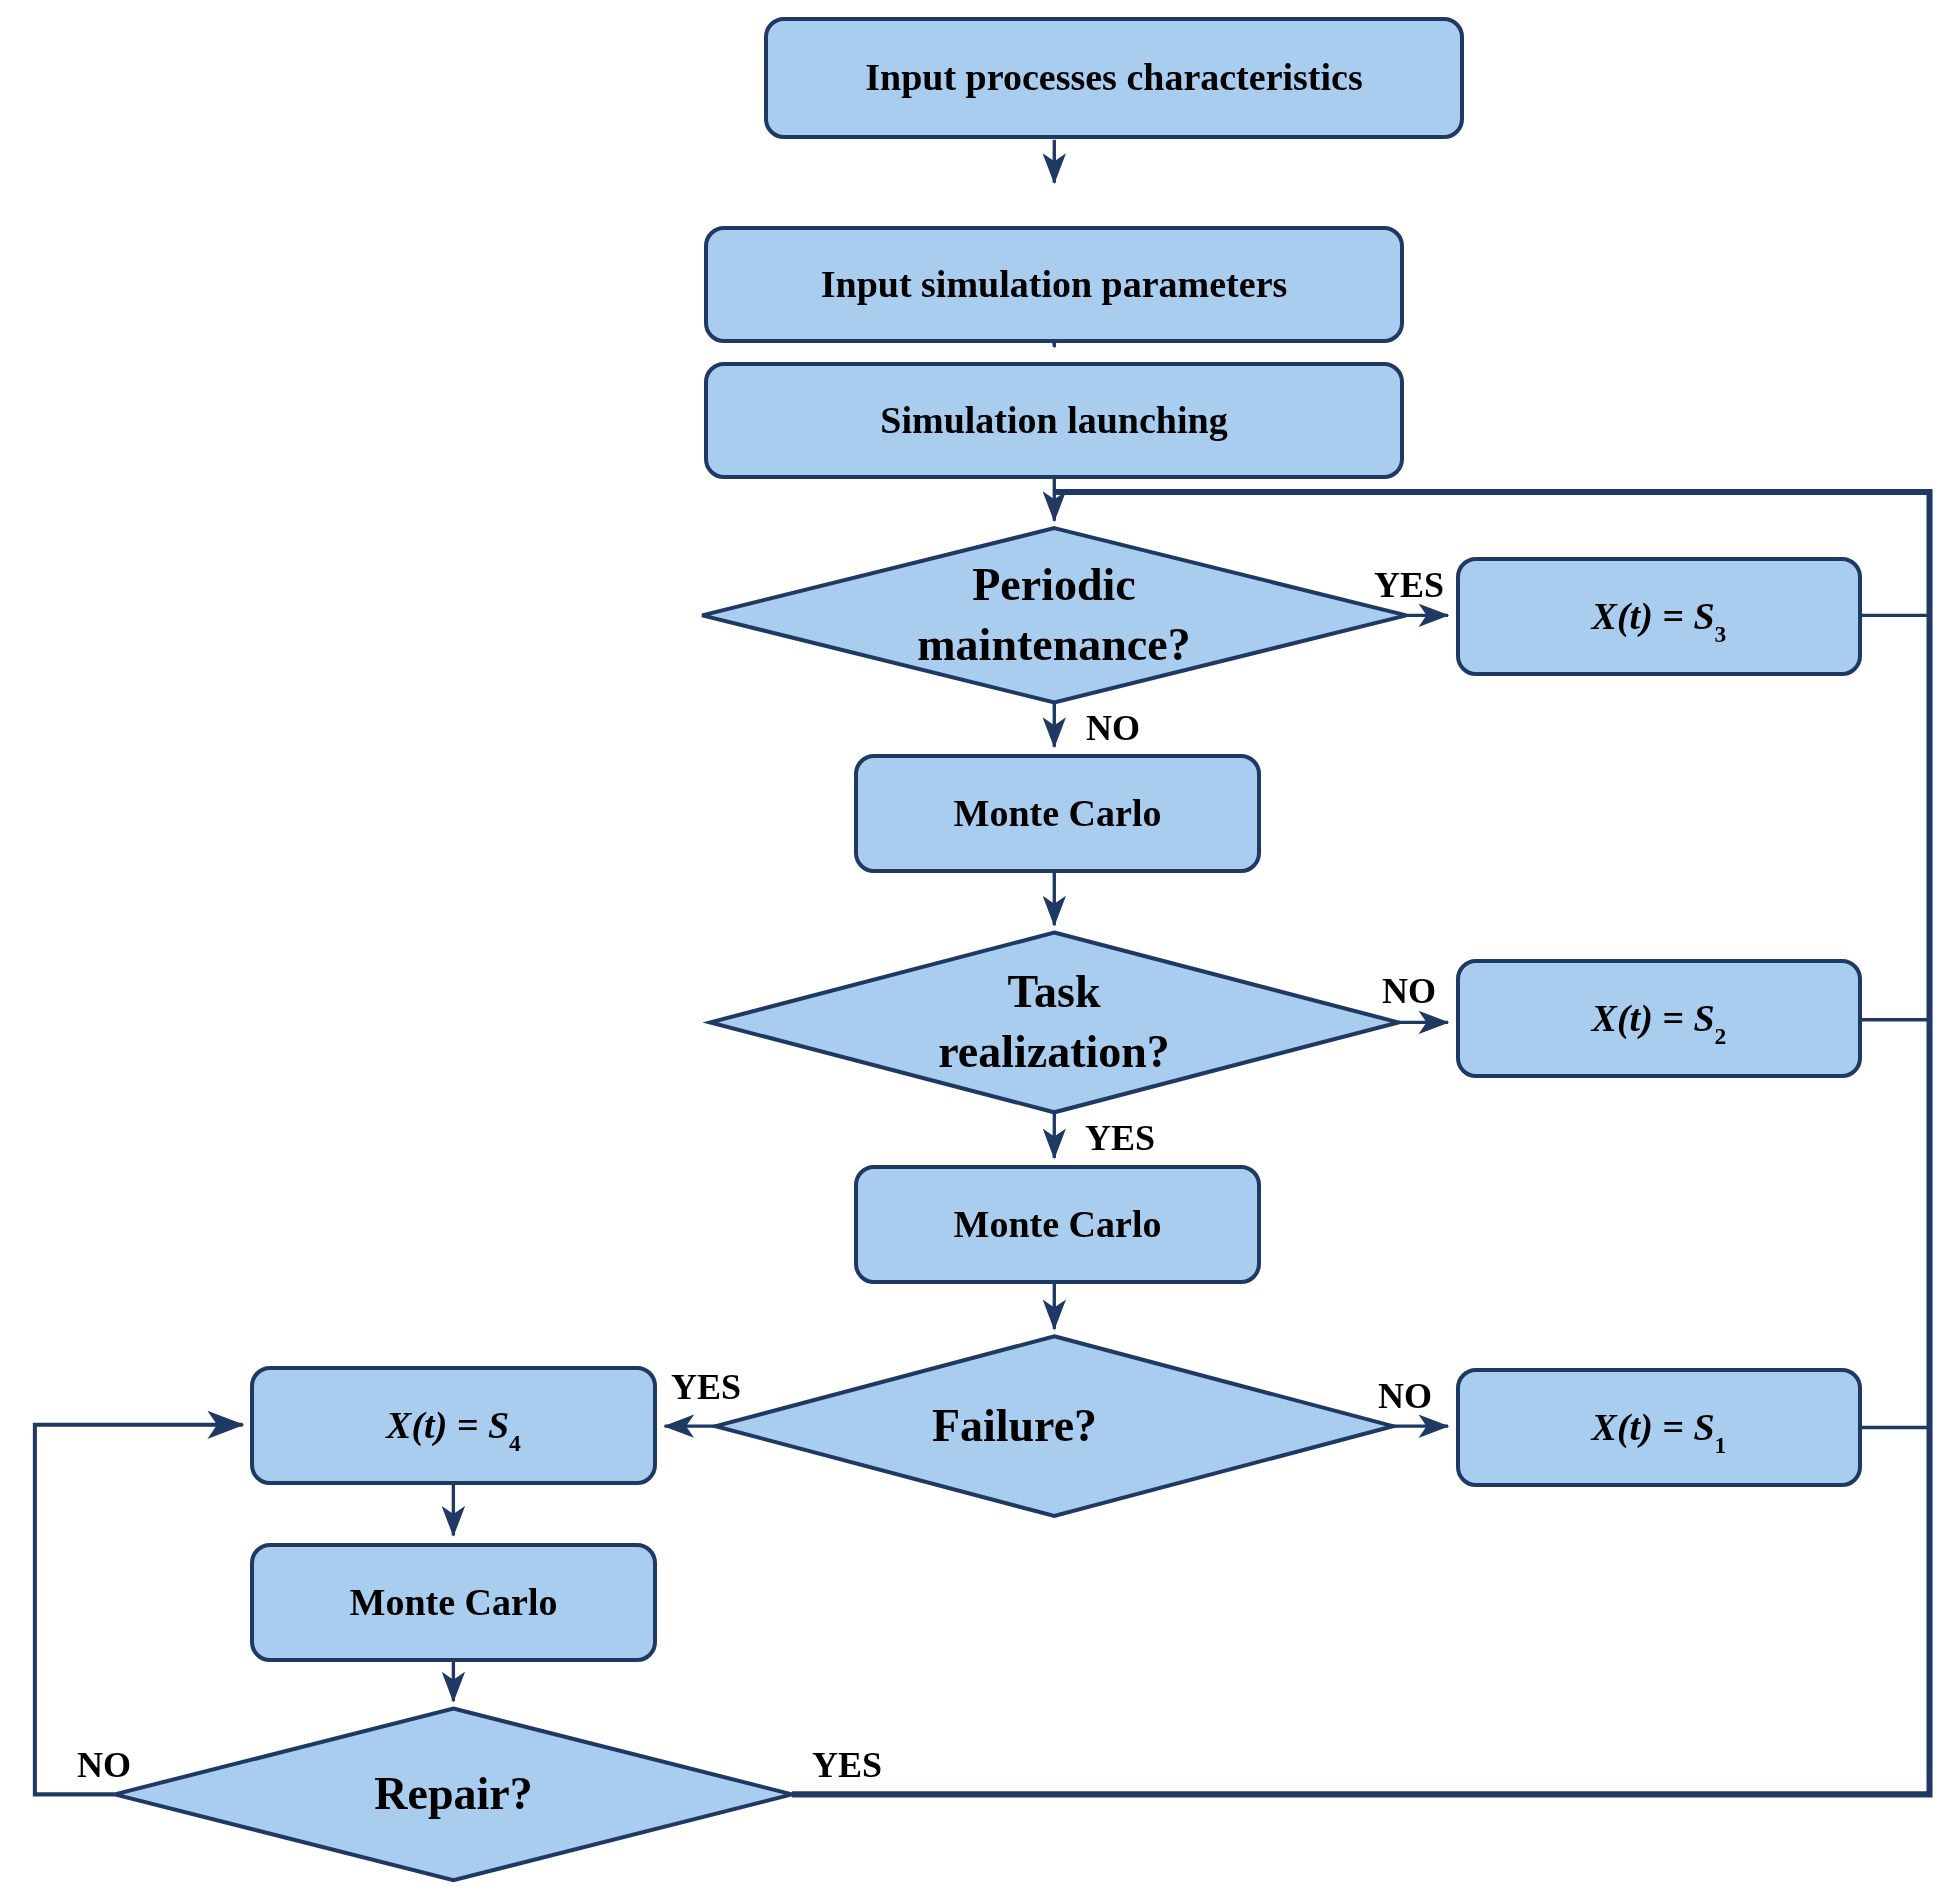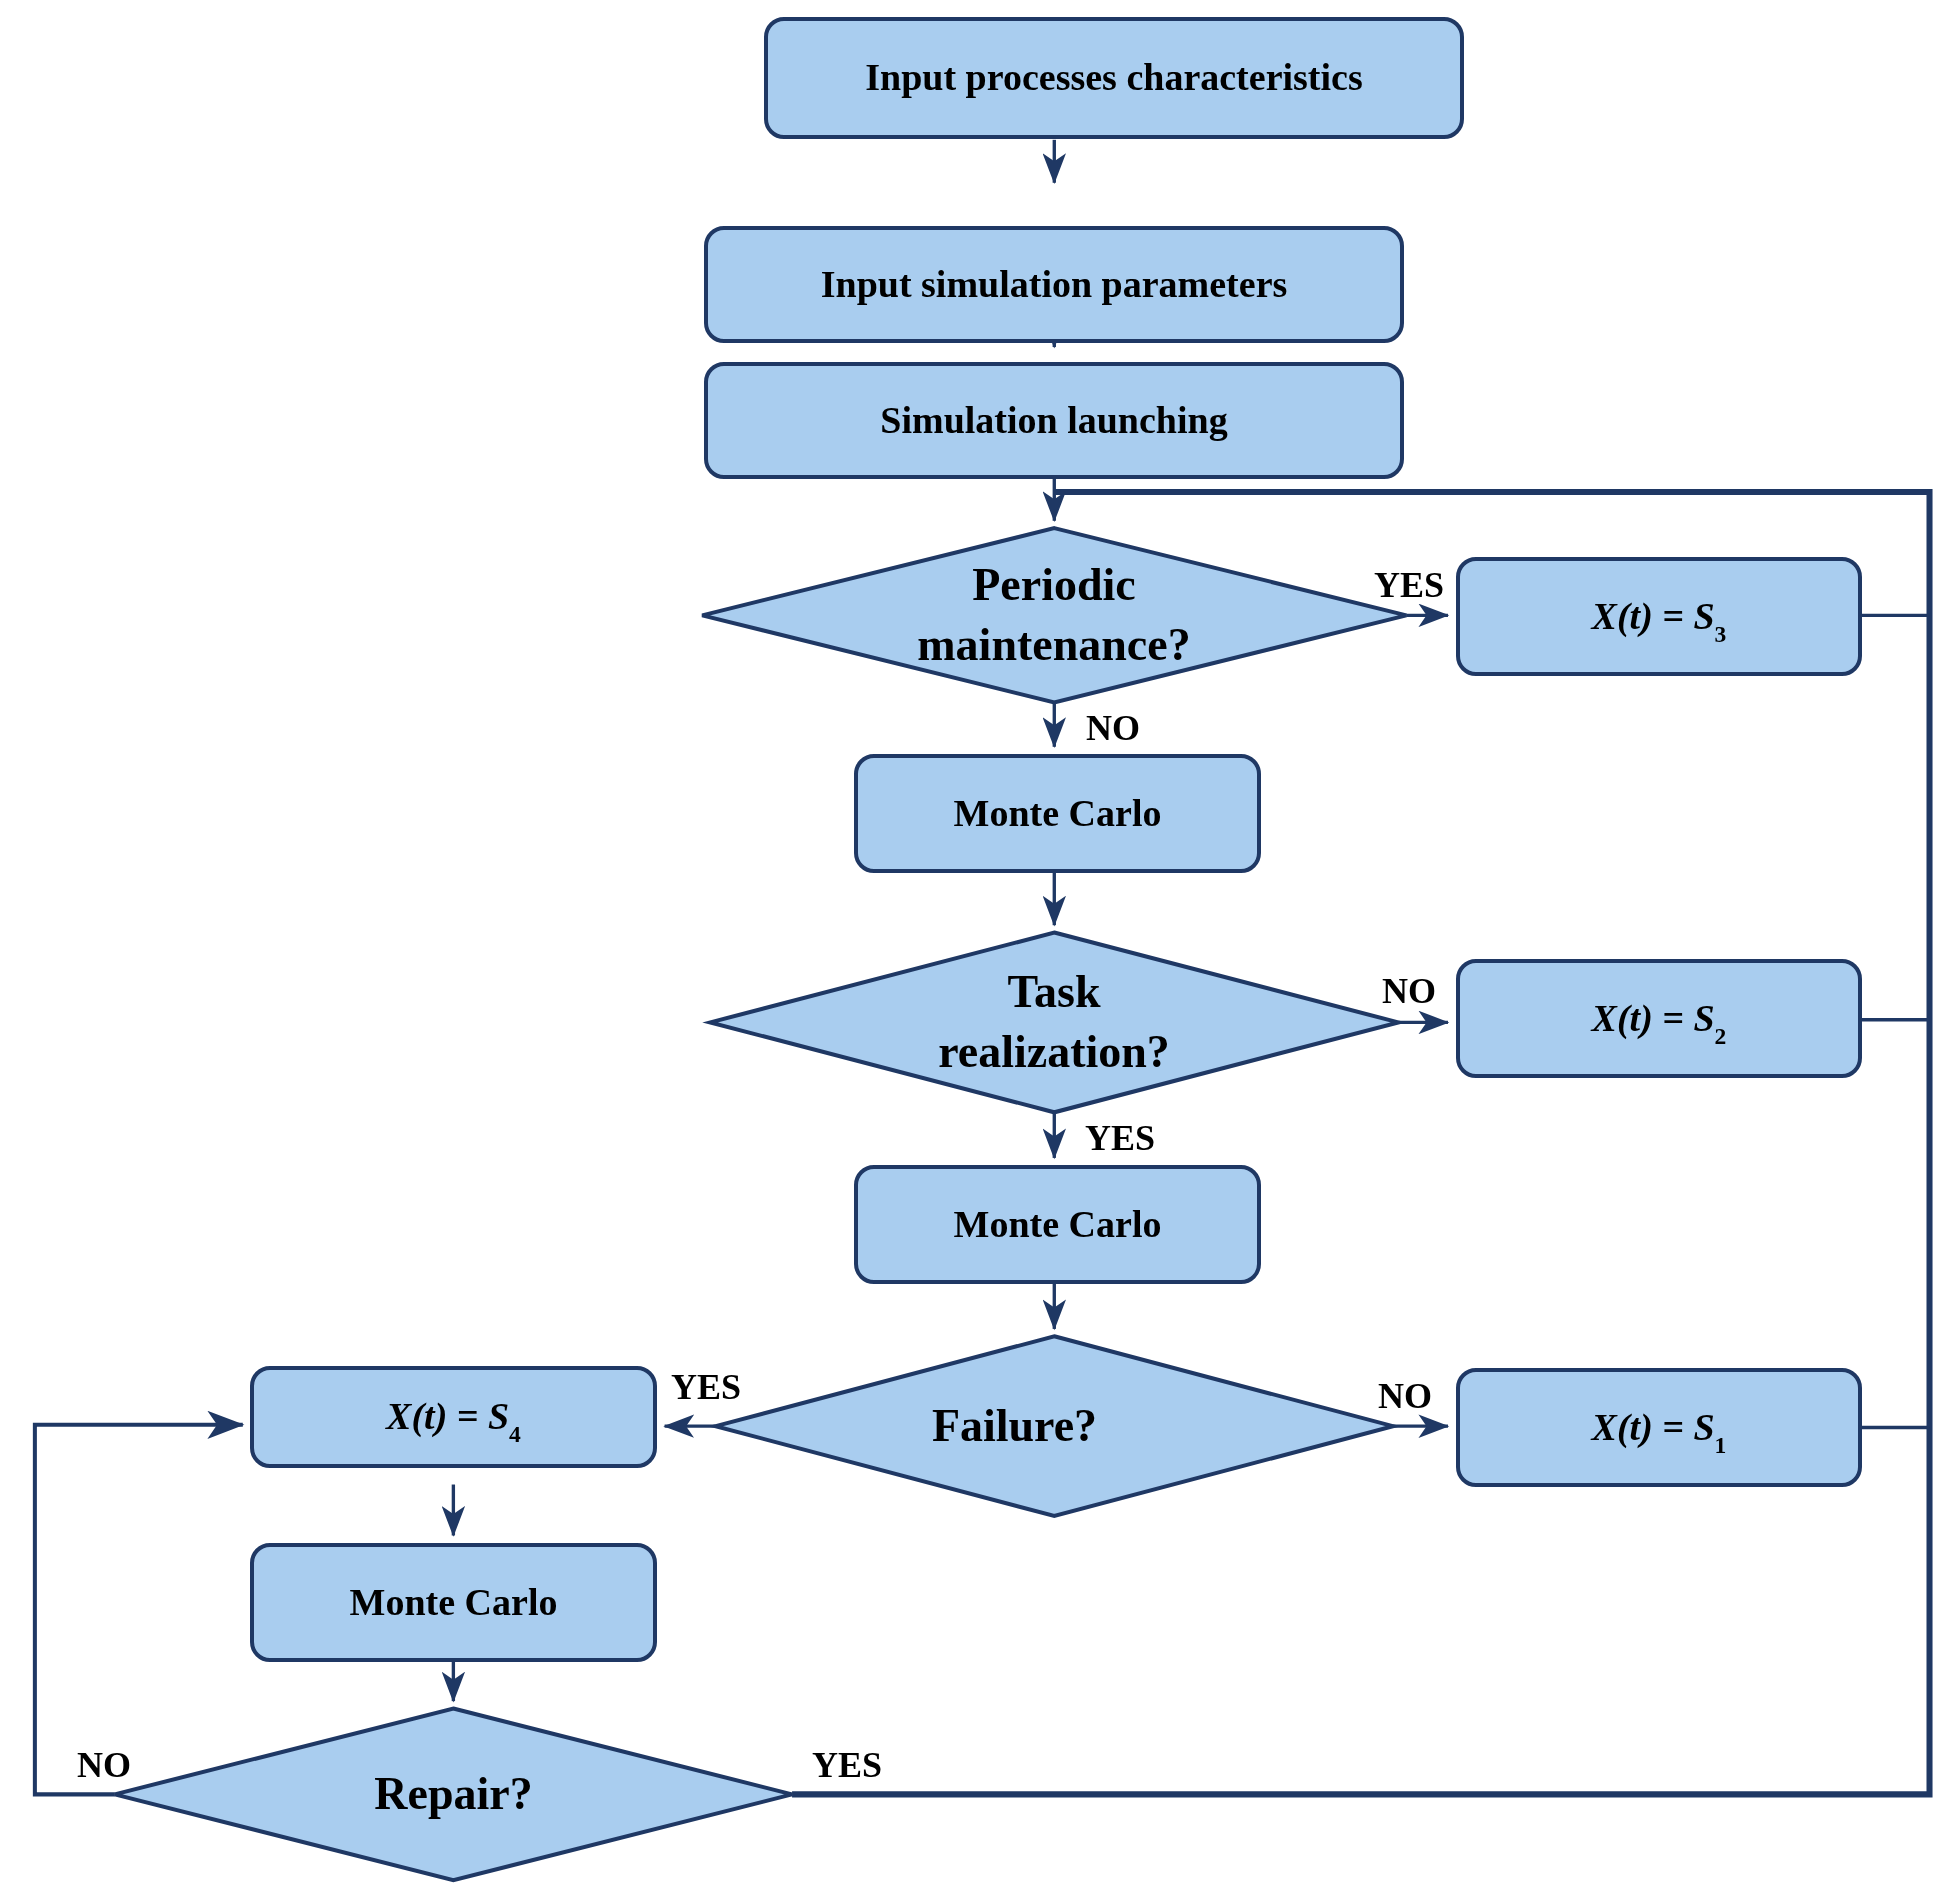--- a/index.html
+++ b/index.html
@@ -123,21 +123,21 @@
   </div>
 
   <div class="node state" style="left:1456px;top:959px;width:406px;height:119px;">
     <span><span>X(t) = S</span><sub>2</sub></span>
   </div>
 
   <div class="node state" style="left:1456px;top:1368px;width:406px;height:119px;">
     <span><span>X(t) = S</span><sub>1</sub></span>
   </div>
 
-  <div class="node state" style="left:250px;top:1366px;width:407px;height:102px;">
+  <div class="node state" style="left:250px;top:1366px;width:407px;height:119px;">
     <span><span>X(t) = S</span><sub>4</sub></span>
   </div>
 
   <div class="node" style="left:250px;top:1543px;width:407px;height:119px;">
     <span>Monte Carlo</span>
   </div>
 
   <div class="dlabel" style="left:702px;top:528px;width:704px;height:174px;">
     <span>Periodic</span>
     <span>maintenance?</span>

